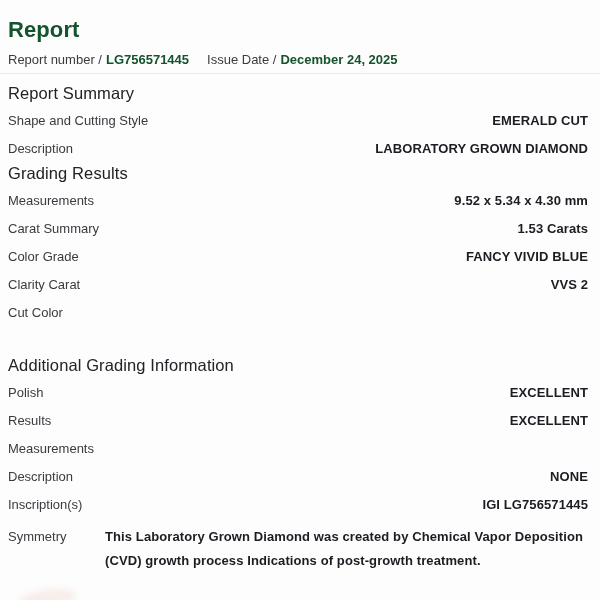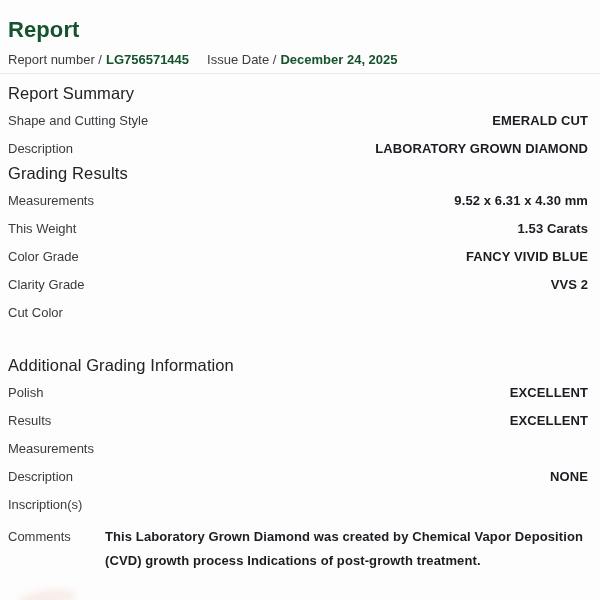--- a/index.html
+++ b/index.html
@@ -118,32 +118,32 @@
         <span class="value">LABORATORY GROWN DIAMOND</span>
       </div>
     </div>
   </div>
 
   <div>
     <div class="section-heading sh-grading">Grading Results</div>
     <div class="rows">
       <div class="row">
         <span class="label">Measurements</span>
-        <span class="value">9.52 x 6.31 x 4.30 mm</span>
+        <span class="value">9.52 x 5.34 x 4.30 mm</span>
       </div>
       <div class="row">
-        <span class="label">This Weight</span>
+        <span class="label">Carat Summary</span>
         <span class="value">1.53 Carats</span>
       </div>
       <div class="row">
         <span class="label">Color Grade</span>
         <span class="value">FANCY VIVID BLUE</span>
       </div>
       <div class="row">
-        <span class="label">Clarity Grade</span>
+        <span class="label">Clarity Carat</span>
         <span class="value">VVS 2</span>
       </div>
       <div class="row">
         <span class="label">Cut Color</span>
         <span class="value"></span>
       </div>
     </div>
   </div>
 
   <div>
@@ -160,23 +160,24 @@
       <div class="row">
         <span class="label">Measurements</span>
         <span class="value"></span>
       </div>
       <div class="row">
         <span class="label">Description</span>
         <span class="value">NONE</span>
       </div>
       <div class="row">
         <span class="label">Inscription(s)</span>
+        <span class="value">IGI LG756571445</span>
       </div>
       <div class="comments-row">
-        <span class="label">Comments</span>
+        <span class="label">Symmetry</span>
         <span class="value">This Laboratory Grown Diamond was created by Chemical Vapor Deposition (CVD) growth process Indications of post-growth treatment.</span>
       </div>
     </div>
   </div>
 
 </div>
 
 <div class="smudge"></div>
 
 </body></html>

